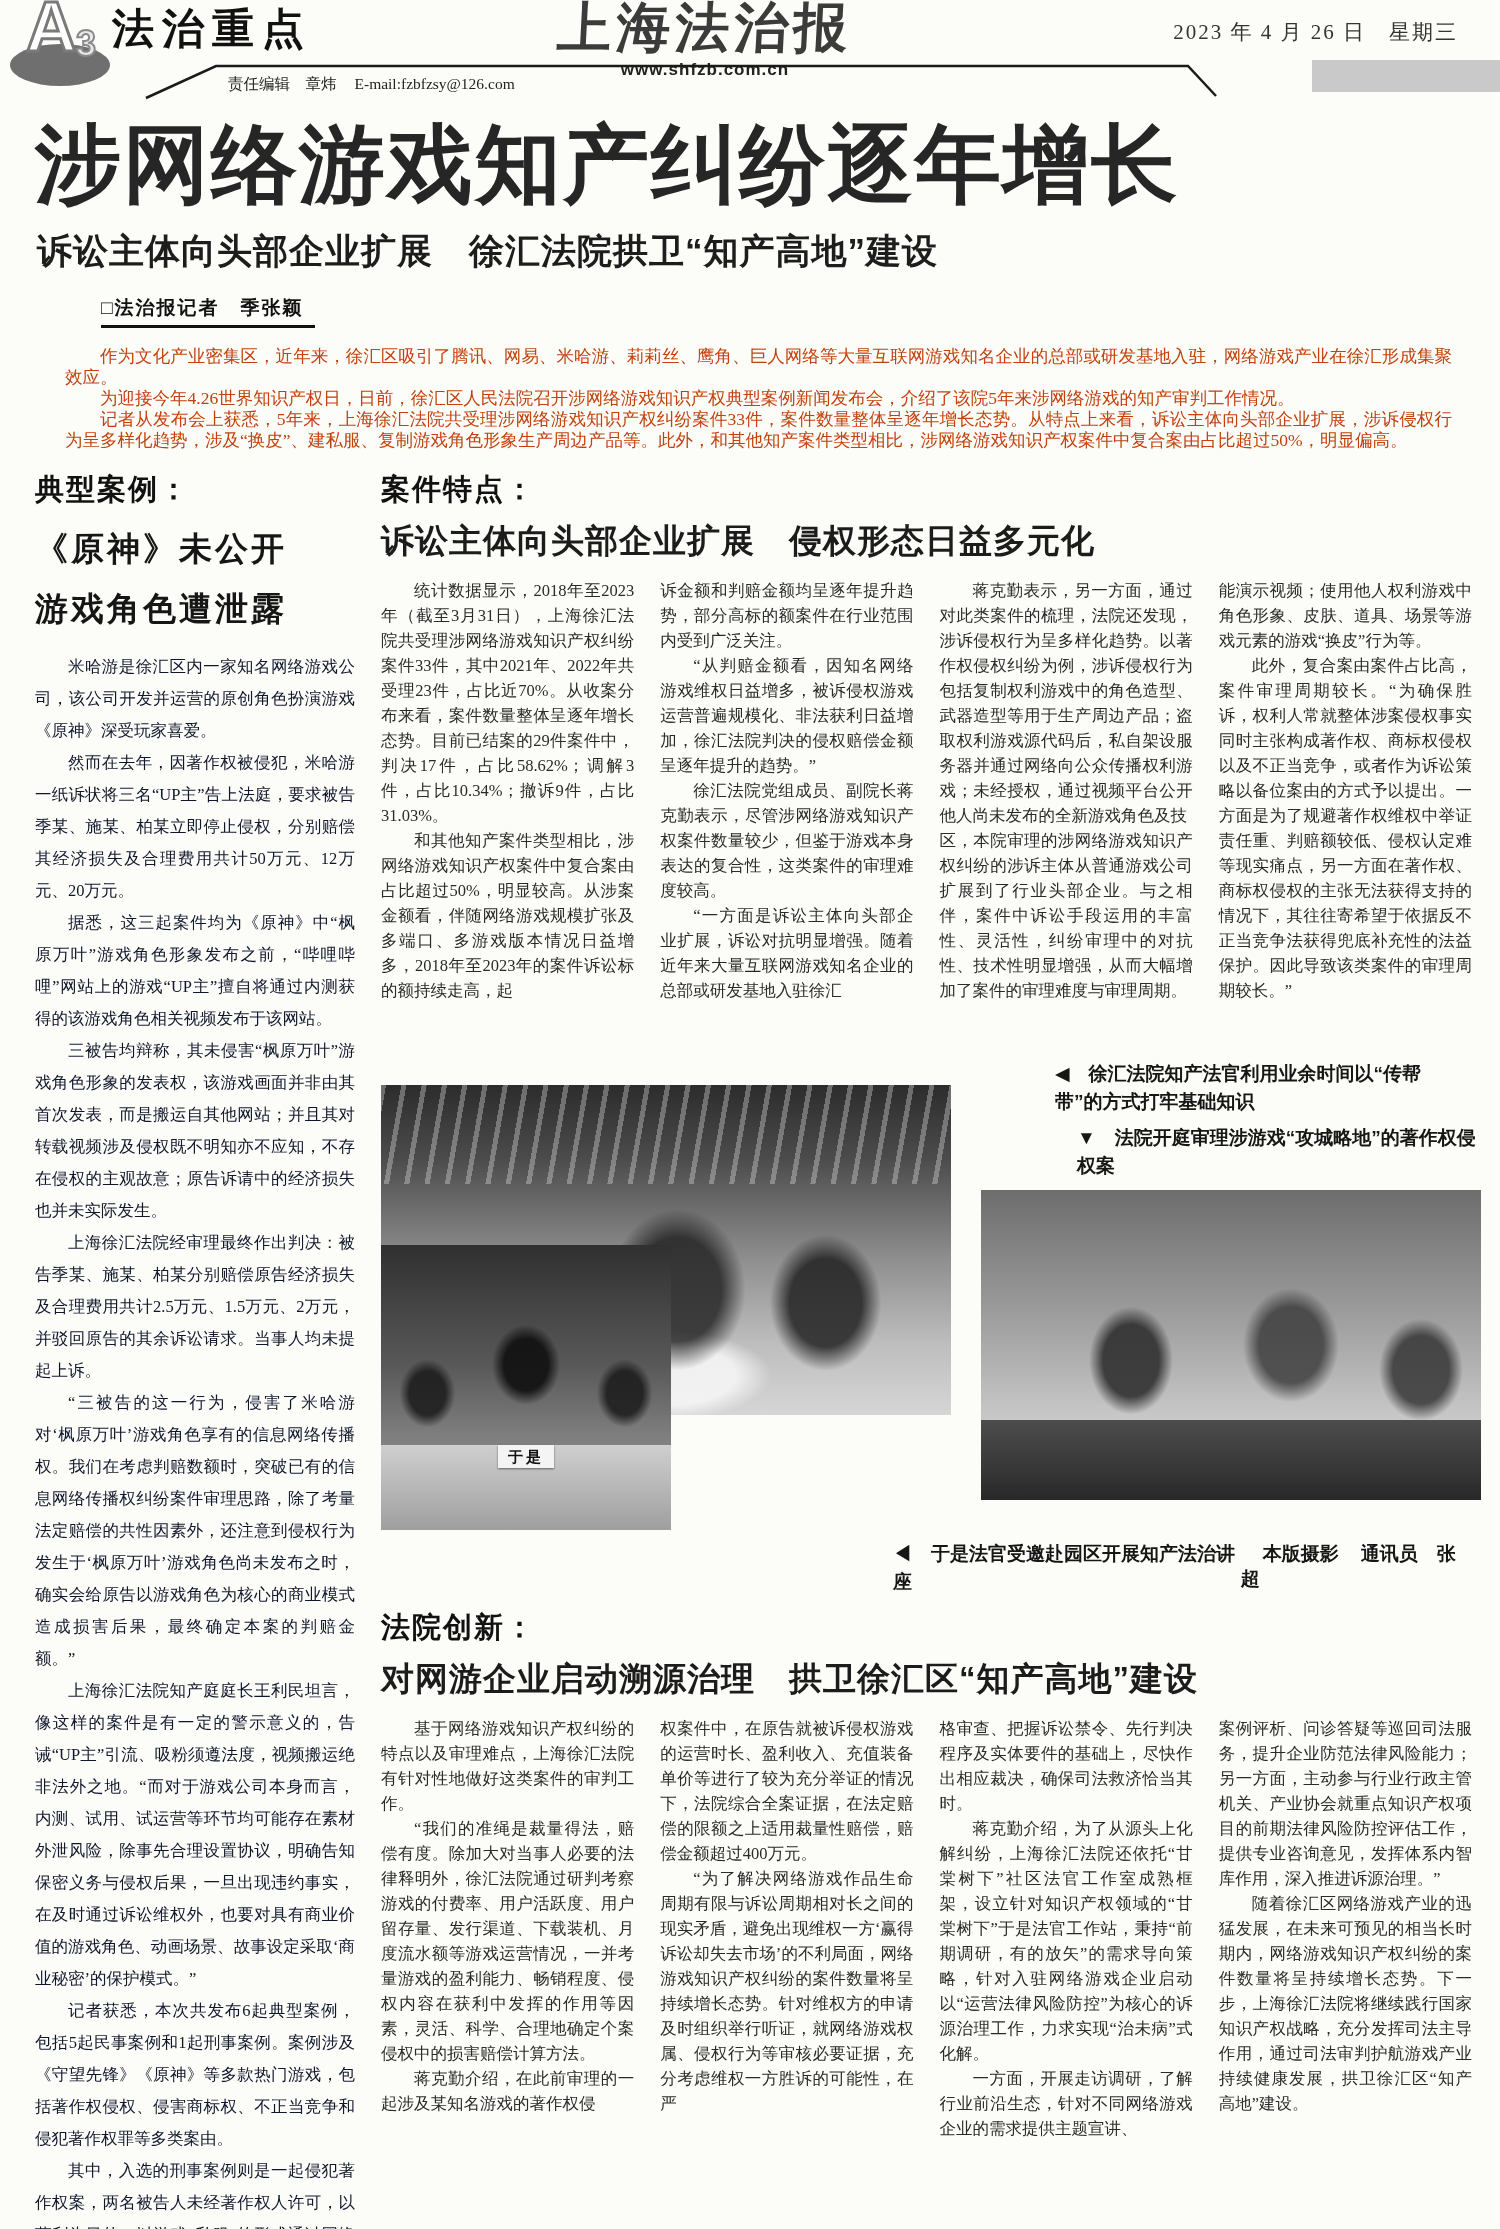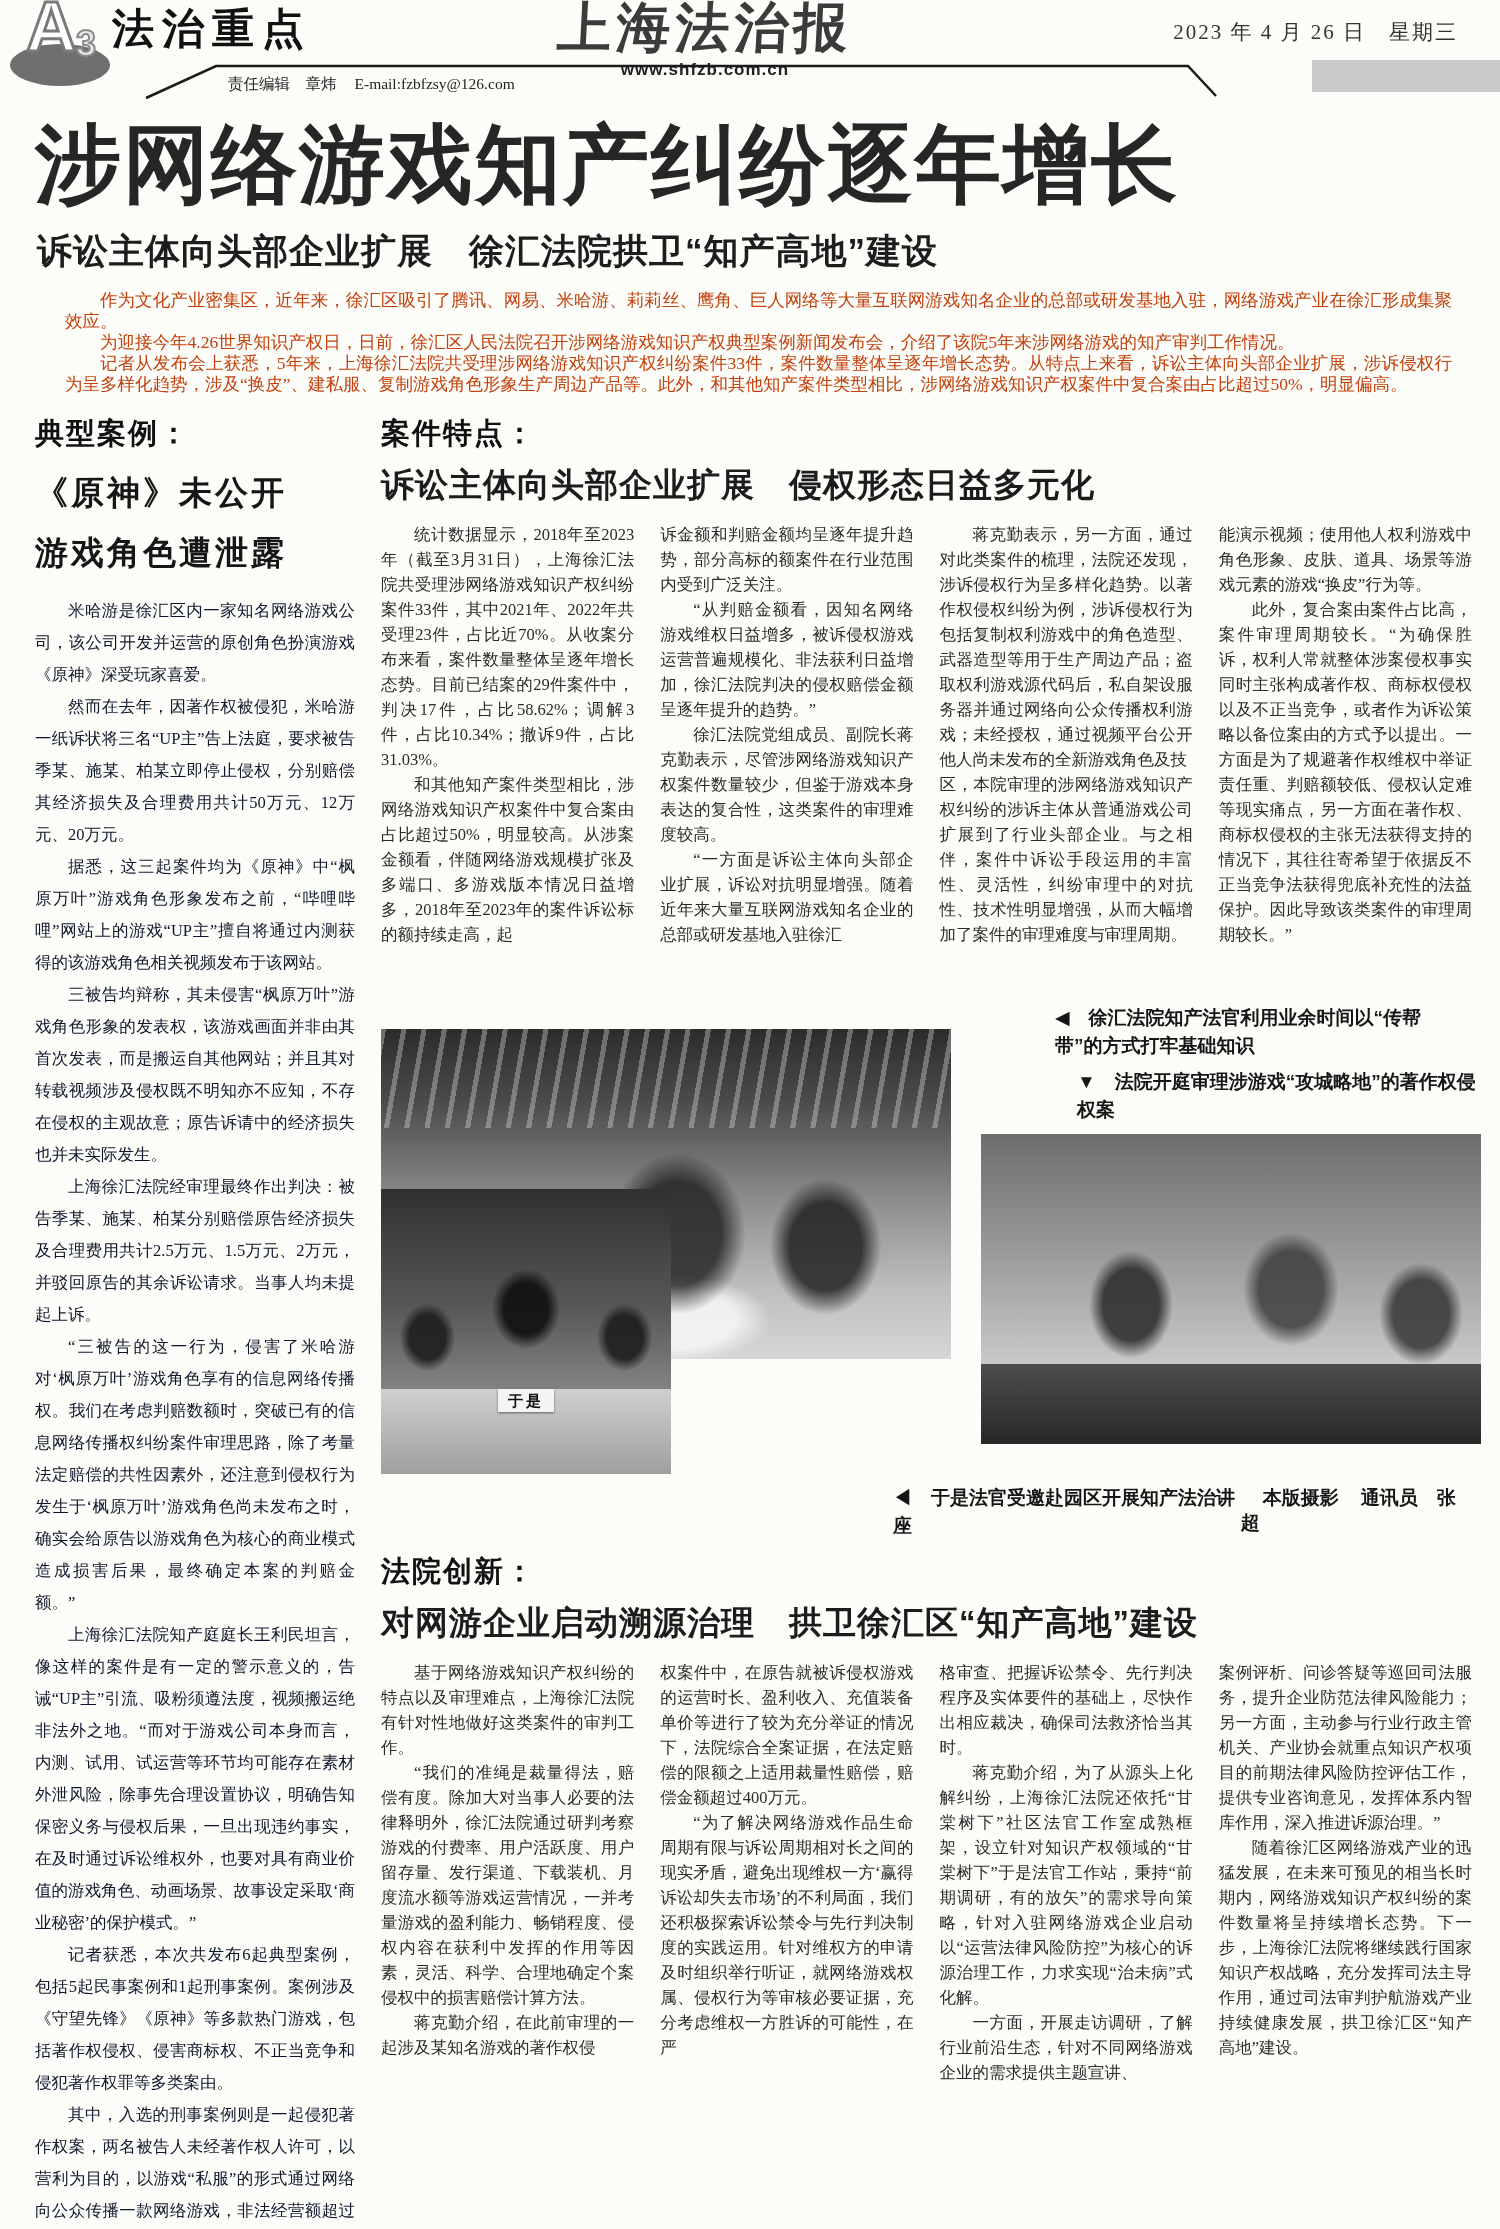--- a/index.html
+++ b/index.html
@@ -109,20 +109,23 @@
       <polyline points="146,98 216,66 1188,66 1216,96" fill="none" stroke="#1a1a1a" stroke-width="2.5"></polyline>
     </svg>
     <div class="editor-line">
       <span>责任编辑　章炜</span><span>E-mail:fzbfzsy@126.com</span>
     </div>
   </header>
 
   <section class="headline-block">
     <h1 class="main-headline">涉网络游戏知产纠纷逐年增长</h1>
     <h2 class="sub-headline">诉讼主体向头部企业扩展　徐汇法院拱卫“知产高地”建设</h2>
+    <div>
+      <span class="byline">□法治报记者　季张颖</span>
+    </div>
     <div class="lead">
         <p class="para">作为文化产业密集区，近年来，徐汇区吸引了腾讯、网易、米哈游、莉莉丝、鹰角、巨人网络等大量互联网游戏知名企业的总部或研发基地入驻，网络游戏产业在徐汇形成集聚效应。</p>
         <p class="para">为迎接今年4.26世界知识产权日，日前，徐汇区人民法院召开涉网络游戏知识产权典型案例新闻发布会，介绍了该院5年来涉网络游戏的知产审判工作情况。</p>
         <p class="para">记者从发布会上获悉，5年来，上海徐汇法院共受理涉网络游戏知识产权纠纷案件33件，案件数量整体呈逐年增长态势。从特点上来看，诉讼主体向头部企业扩展，涉诉侵权行为呈多样化趋势，涉及“换皮”、建私服、复制游戏角色形象生产周边产品等。此外，和其他知产案件类型相比，涉网络游戏知识产权案件中复合案由占比超过50%，明显偏高。</p>
       </div>
   </section>
 
   <main class="content">
 
     <aside class="left-col">
@@ -189,21 +192,21 @@
         <div class="kicker">法院创新：</div>
         <h3 class="sec-title">对网游企业启动溯源治理　拱卫徐汇区“知产高地”建设</h3>
         <div class="cols4 innovation-cols">
           <div class="col">
               <p class="para">基于网络游戏知识产权纠纷的特点以及审理难点，上海徐汇法院有针对性地做好这类案件的审判工作。</p>
               <p class="para">“我们的准绳是裁量得法，赔偿有度。除加大对当事人必要的法律释明外，徐汇法院通过研判考察游戏的付费率、用户活跃度、用户留存量、发行渠道、下载装机、月度流水额等游戏运营情况，一并考量游戏的盈利能力、畅销程度、侵权内容在获利中发挥的作用等因素，灵活、科学、合理地确定个案侵权中的损害赔偿计算方法。</p>
               <p class="para">蒋克勤介绍，在此前审理的一起涉及某知名游戏的著作权侵</p>
             </div>
           <div class="col">
               <p class="para cont">权案件中，在原告就被诉侵权游戏的运营时长、盈利收入、充值装备单价等进行了较为充分举证的情况下，法院综合全案证据，在法定赔偿的限额之上适用裁量性赔偿，赔偿金额超过400万元。</p>
-              <p class="para">“为了解决网络游戏作品生命周期有限与诉讼周期相对长之间的现实矛盾，避免出现维权一方‘赢得诉讼却失去市场’的不利局面，我们还积极探索诉讼禁令与先行判决制度的实践运用。针对维权方的申请及时组织举行听证，就网络游戏权属、侵权行为等审核必要证据，充分考虑维权一方胜诉的可能性，在严</p>
+              <p class="para">“为了解决网络游戏作品生命周期有限与诉讼周期相对长之间的现实矛盾，避免出现维权一方‘赢得诉讼却失去市场’的不利局面，网络游戏知识产权纠纷的案件数量将呈持续增长态势。针对维权方的申请及时组织举行听证，就网络游戏权属、侵权行为等审核必要证据，充分考虑维权一方胜诉的可能性，在严</p>
             </div>
           <div class="col">
               <p class="para cont">格审查、把握诉讼禁令、先行判决程序及实体要件的基础上，尽快作出相应裁决，确保司法救济恰当其时。</p>
               <p class="para">蒋克勤介绍，为了从源头上化解纠纷，上海徐汇法院还依托“甘棠树下”社区法官工作室成熟框架，设立针对知识产权领域的“甘棠树下”于是法官工作站，秉持“前期调研，有的放矢”的需求导向策略，针对入驻网络游戏企业启动以“运营法律风险防控”为核心的诉源治理工作，力求实现“治未病”式化解。</p>
               <p class="para">一方面，开展走访调研，了解行业前沿生态，针对不同网络游戏企业的需求提供主题宣讲、</p>
             </div>
           <div class="col">
               <p class="para cont">案例评析、问诊答疑等巡回司法服务，提升企业防范法律风险能力；另一方面，主动参与行业行政主管机关、产业协会就重点知识产权项目的前期法律风险防控评估工作，提供专业咨询意见，发挥体系内智库作用，深入推进诉源治理。”</p>
               <p class="para">随着徐汇区网络游戏产业的迅猛发展，在未来可预见的相当长时期内，网络游戏知识产权纠纷的案件数量将呈持续增长态势。下一步，上海徐汇法院将继续践行国家知识产权战略，充分发挥司法主导作用，通过司法审判护航游戏产业持续健康发展，拱卫徐汇区“知产高地”建设。</p>
             </div>

